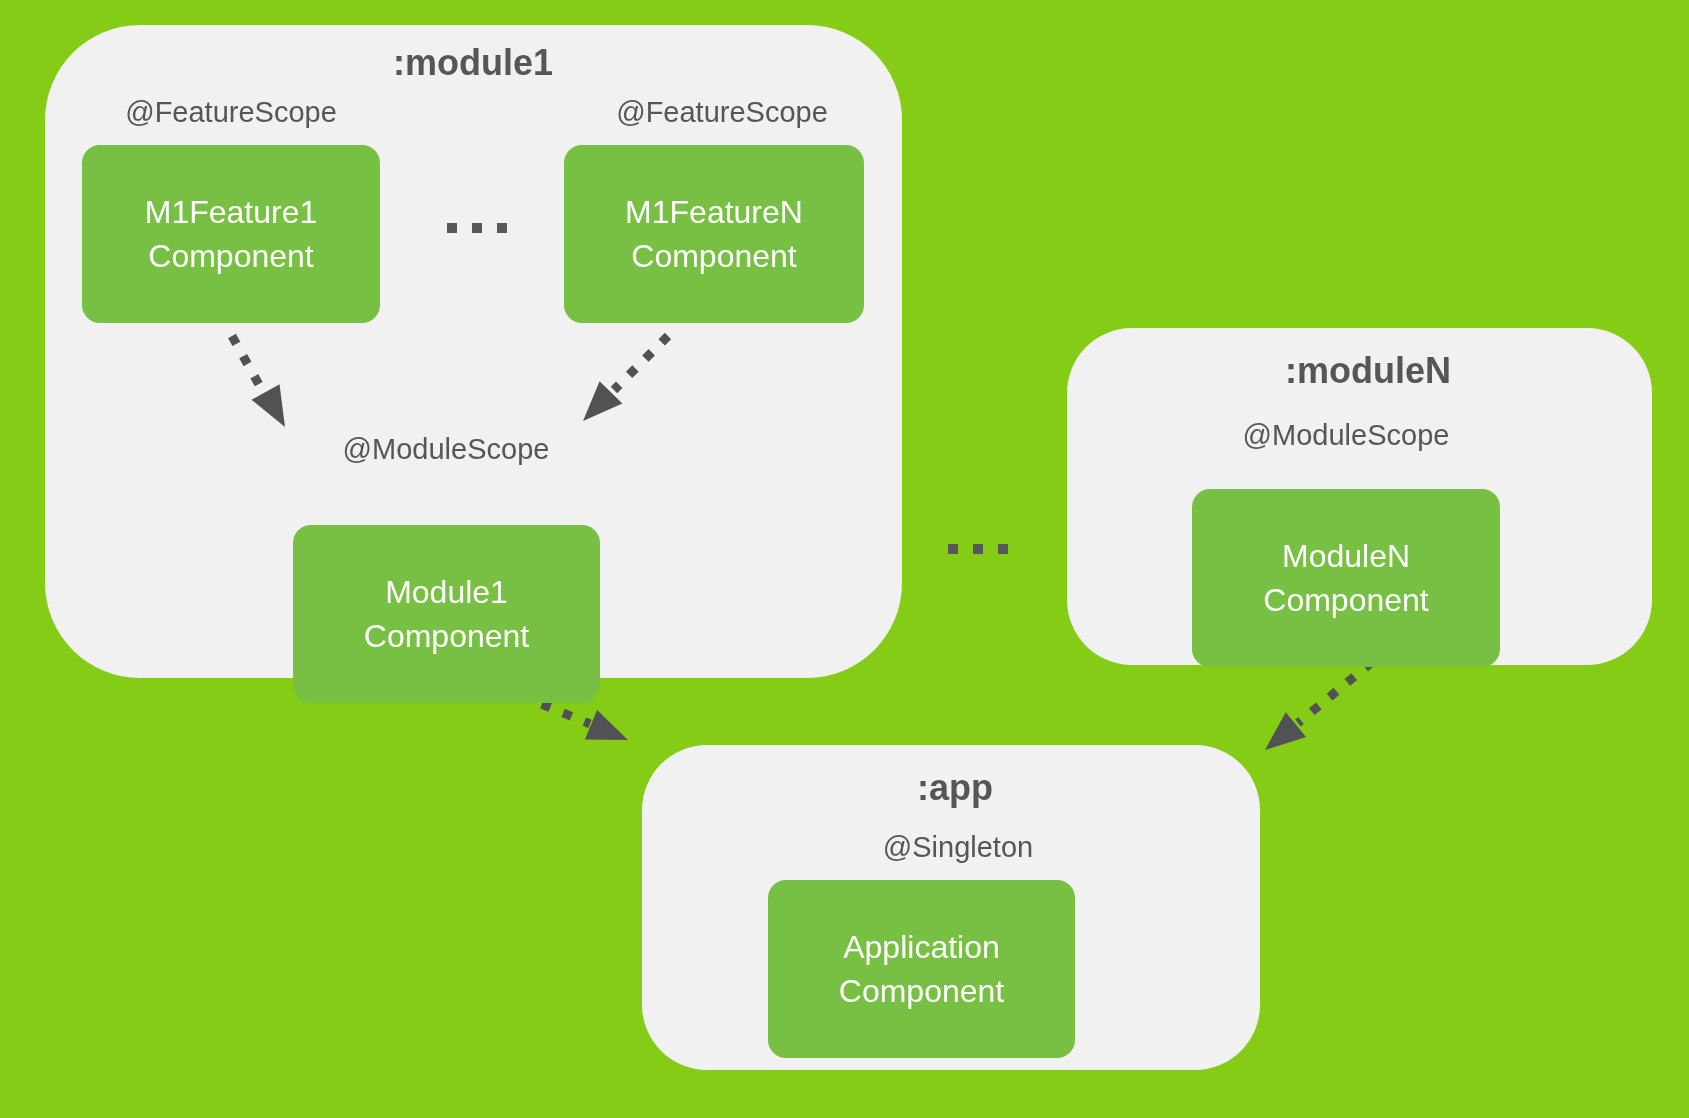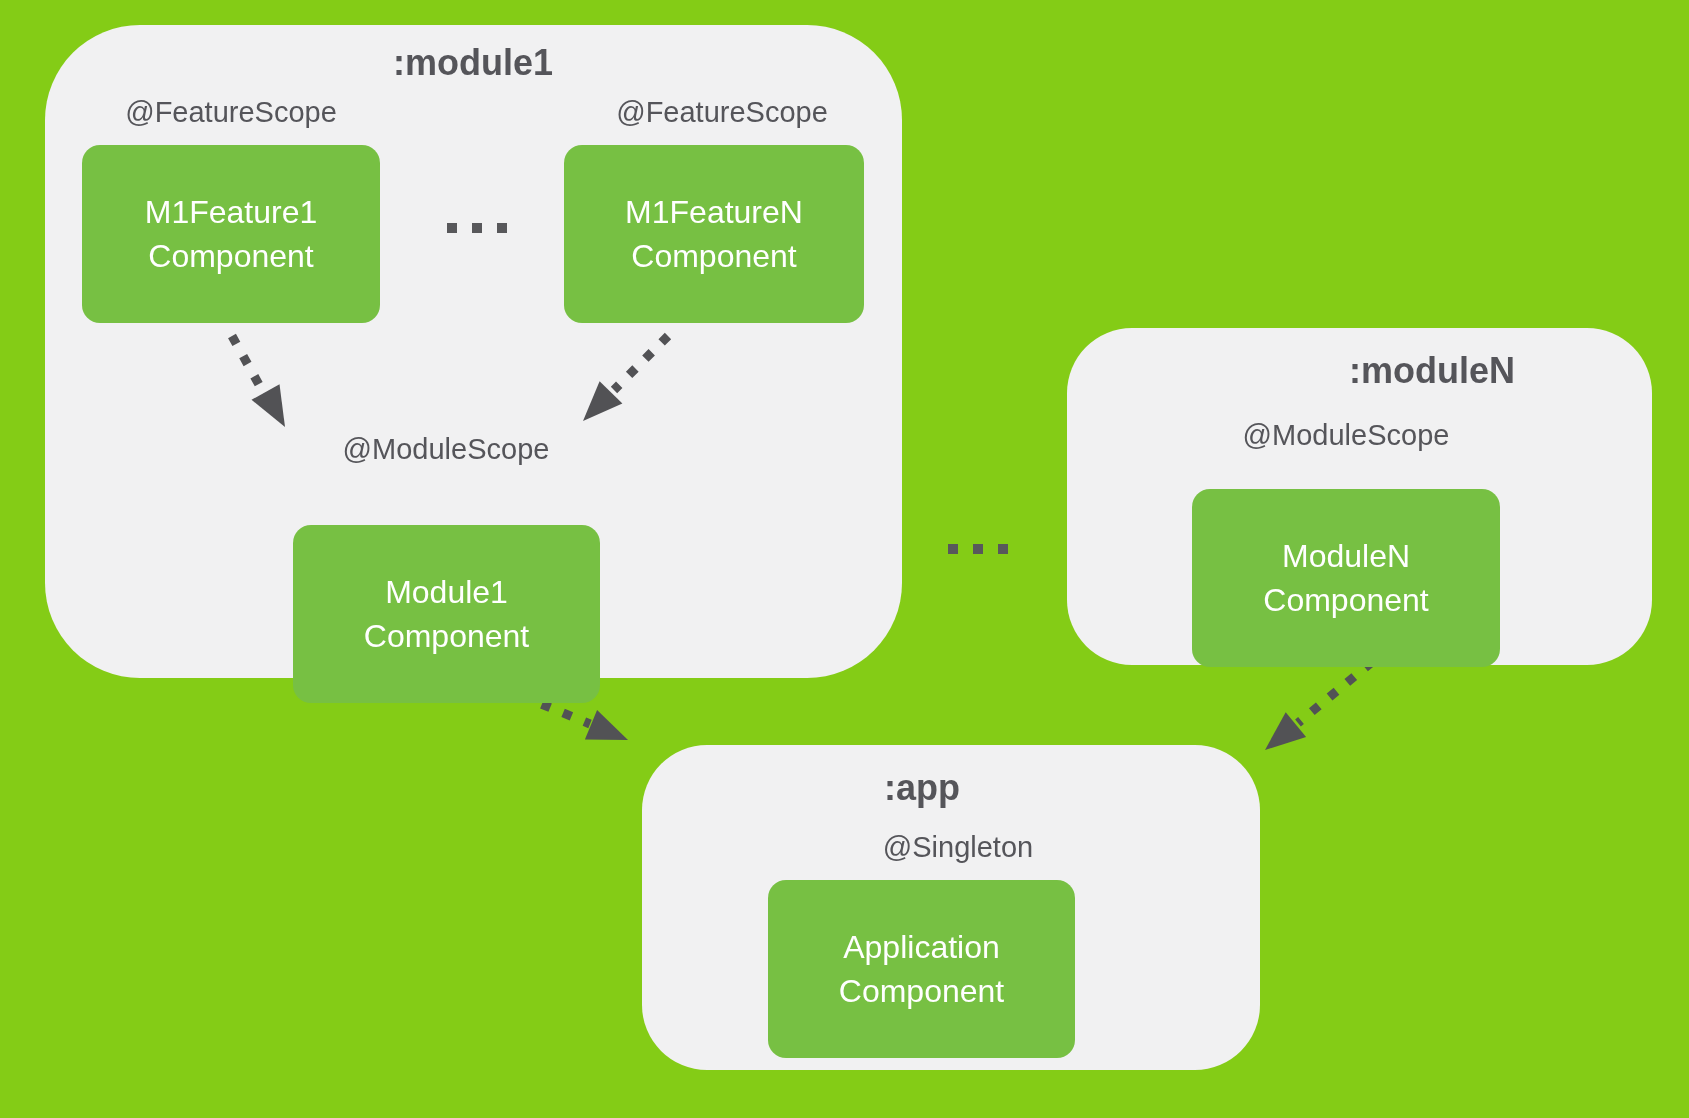--- a/index.html
+++ b/index.html
@@ -127,27 +127,27 @@
     <span>Module1</span>
     <span>Component</span>
   </div>
 
   <div class="ellipsis" style="left:948px;top:544px;">
     <i></i>
       <i></i>
       <i></i>
   </div>
 
-  <div class="title" style="left:1432px;top:350px;text-align:center;">:moduleN</div>
+  <div class="title" style="left:1368px;top:350px;text-align:center;">:moduleN</div>
   <div class="scope-label" style="left:1346px;top:419px;">@ModuleScope</div>
   <div class="green-box" style="left:1192px;top:489px;width:308px;height:178px;">
     <span>ModuleN</span>
     <span>Component</span>
   </div>
 
-  <div class="title" style="left:922px;top:767px;">:app</div>
+  <div class="title" style="left:955px;top:767px;">:app</div>
   <div class="scope-label" style="left:958px;top:831px;">@Singleton</div>
   <div class="green-box" style="left:768px;top:880px;width:307px;height:178px;">
     <span>Application</span>
     <span>Component</span>
   </div>
 
 </div>
 
 </body></html>

